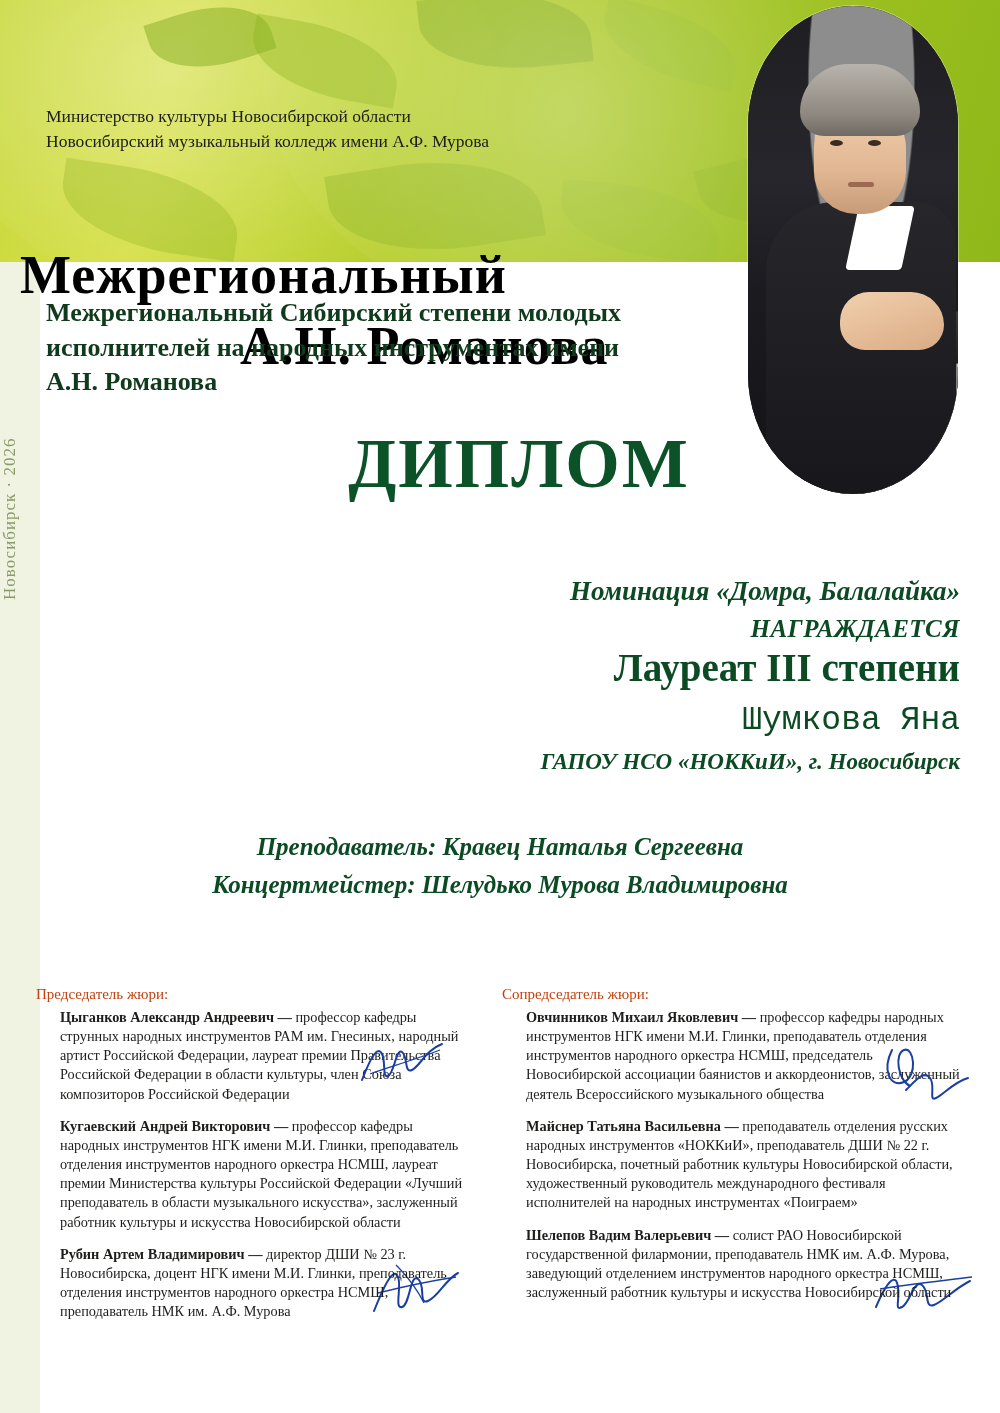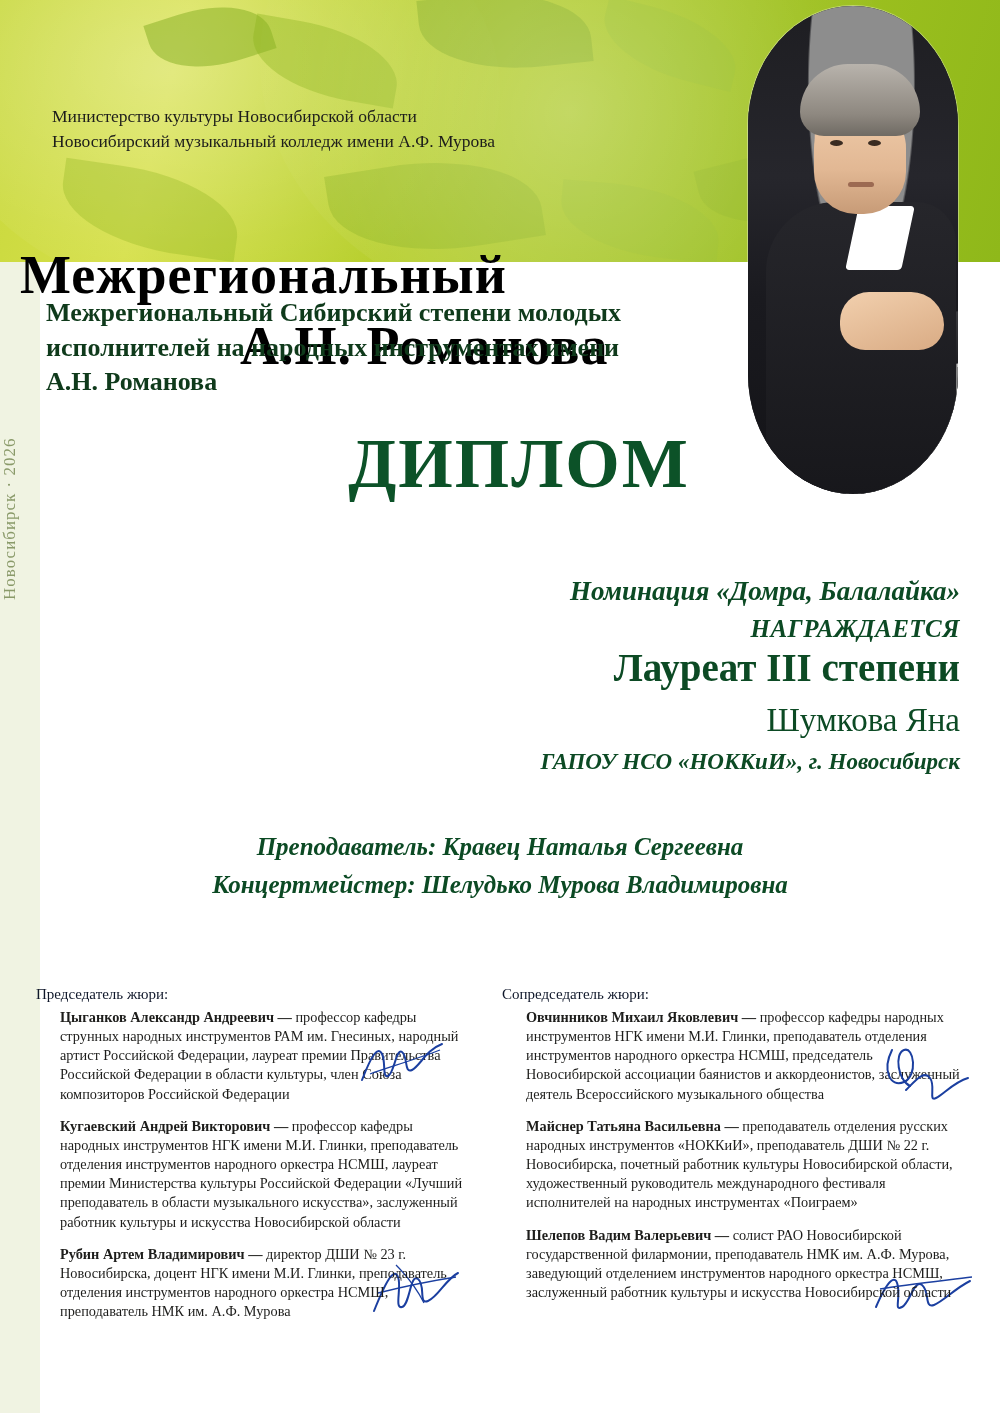--- a/index.html
+++ b/index.html
@@ -89,21 +89,21 @@
     line-height: 1.32;
     letter-spacing: 1px;
     z-index: 1;
     pointer-events: none;
   }
   .watermark .wm2 { padding-left: 220px; }
 
   
   .ministry {
     position: absolute;
-    left: 52px; top: 104px;
+    left: 46px; top: 104px;
     color: #1d1d1b;
     font-size: 17.5px;
     line-height: 1.42;
     z-index: 4;
   }
 
   
   .portrait-frame {
     position: absolute;
     right: 42px; top: 6px;
@@ -242,20 +242,21 @@
     margin-bottom: 2px;
   }
   .award .degree {
     font-weight: bold;
     font-size: 39px;
     margin-bottom: 12px;
   }
   .award .winner {
     font-size: 33px;
     margin-bottom: 10px;
+    font-family: Liberation Mono, monospace;
   }
   .award .org {
     font-style: italic;
     font-weight: bold;
     font-size: 23px;
     padding-left: 13px;
   }
   .teachers {
     position: absolute;
     left: 40px; top: 828px;
@@ -275,21 +276,21 @@
     left: 36px; top: 986px;
     width: 930px;
     display: flex;
     gap: 36px;
     z-index: 4;
   }
   .jury-col { width: 430px; position: relative; }
   .jury-col.right { width: 464px; }
   .jury-head {
     font-size: 15px;
-    color: #0f172a;
+    color: #c2410c;
     margin-bottom: 5px;
   }
   .jury-entry {
     position: relative;
     font-size: 14.3px;
     line-height: 1.34;
     color: #1d1d1b;
     margin-bottom: 13px;
     margin-left: 24px;
   }

